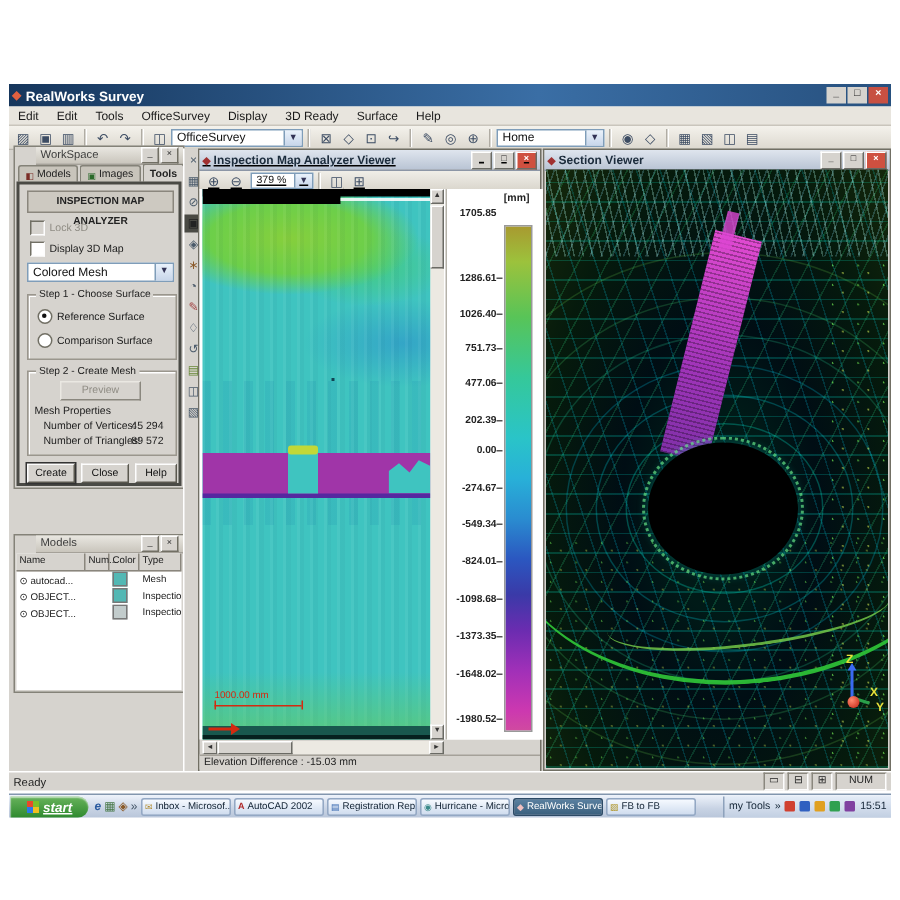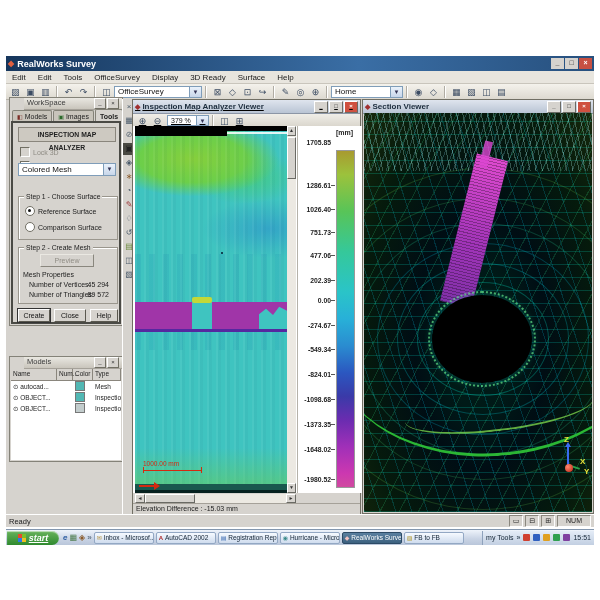--- a/index.html
+++ b/index.html
@@ -203,21 +203,21 @@
     <div class="page">
       <div class="abs hdrbox">INSPECTION MAP ANALYZER</div>
       <div class="abs" style="left:7px;top:24px;display:flex;align-items:center;gap:3px;">
         <span class="cbx" style="background:#d6d3ce;"></span>
         <span class="lbl7 dis">Lock 3D</span>
       </div>
       <div class="abs" style="left:7px;top:38px;display:flex;align-items:center;gap:3px;">
         <span class="cbx"></span>
         <span class="lbl7">Display 3D Map</span>
       </div>
-      <div class="abs combo" style="left:5px;top:40px;width:98px;height:13px;">
+      <div class="abs combo" style="left:5px;top:52px;width:98px;height:13px;">
         <span>Colored Mesh</span>
         <span class="dd">▼</span>
       </div>
       <div class="abs group" style="left:5px;top:73px;width:98px;height:42px;">
         <span class="glabel">Step 1 - Choose Surface</span>
         <div style="position:absolute;left:6px;top:9px;display:flex;align-items:center;gap:3px;">
           <span class="radio on"></span>
           <span class="lbl7">Reference Surface</span>
         </div>
         <div style="position:absolute;left:6px;top:25px;display:flex;align-items:center;gap:3px;">

